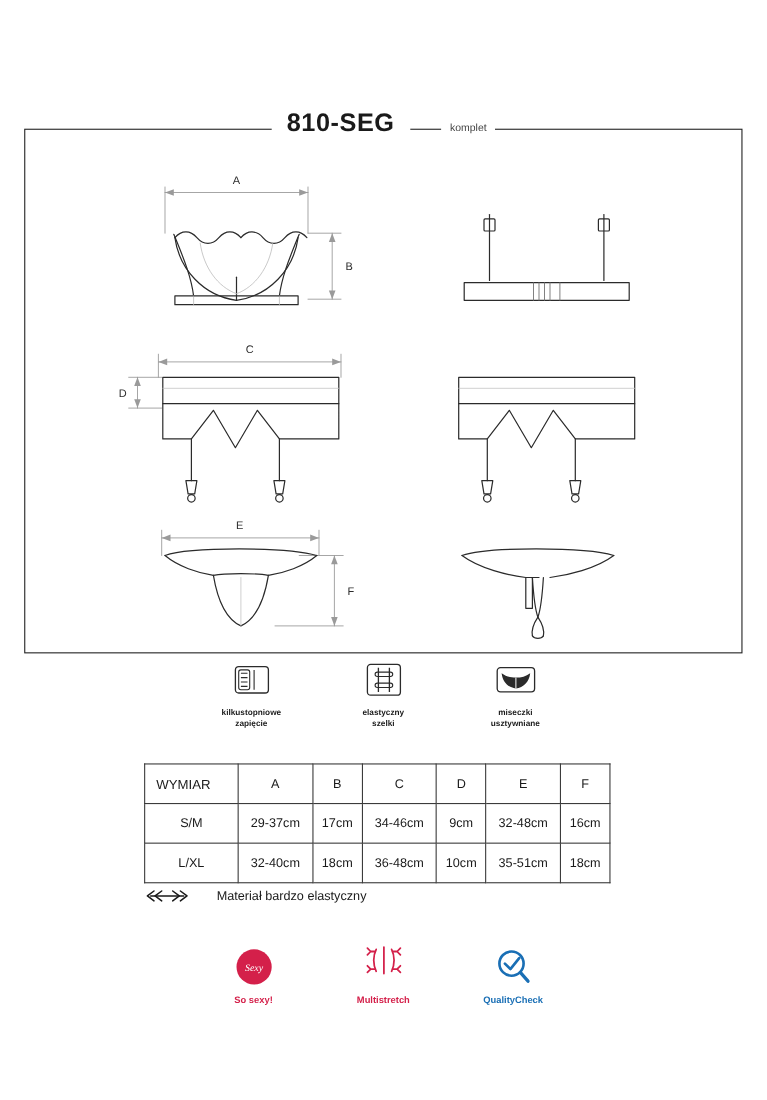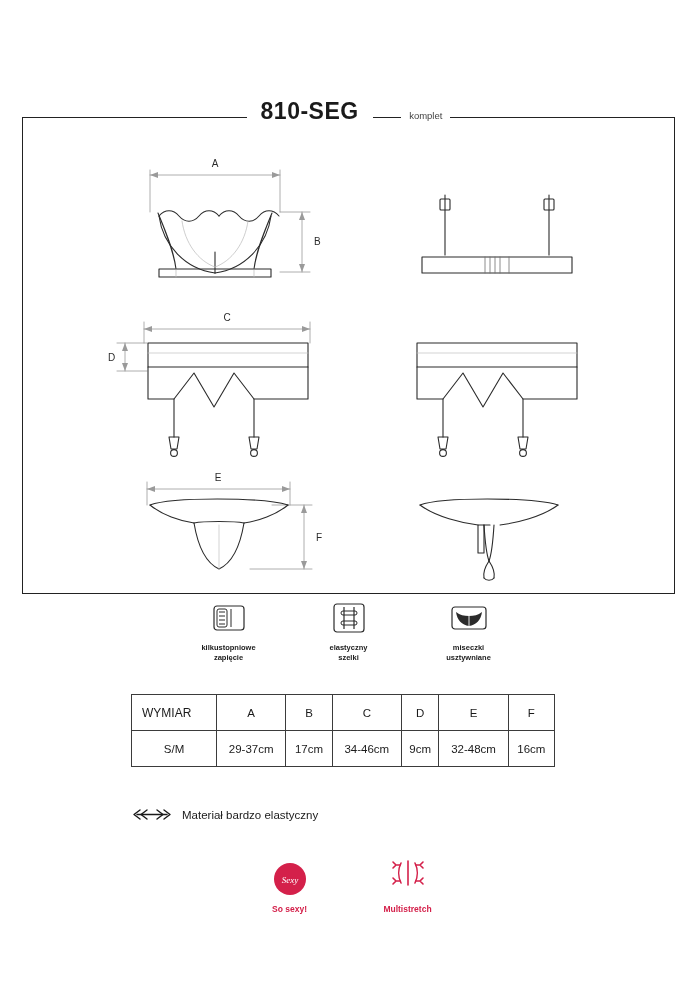--- a/index.html
+++ b/index.html
@@ -134,21 +134,21 @@
   }
 
   
   .elastic-note {
     position: absolute;
     left: 131px;
     top: 808px;
     width: 440px;
     display: flex;
     align-items: center;
-    gap: 9px;
+    gap: 24px;
     font-size: 11.5px;
     color: #1a1a1a;
   }
   .elastic-note svg { display: block; }
 
   
   .badges {
     position: absolute;
     left: 0;
     top: 852px;
@@ -385,20 +385,29 @@
     <tbody>
       <tr>
         <td class="rowhead">S/M</td>
         <td>29-37cm</td>
         <td>17cm</td>
         <td>34-46cm</td>
         <td>9cm</td>
         <td>32-48cm</td>
         <td>16cm</td>
       </tr>
+      <tr>
+        <td class="rowhead">L/XL</td>
+        <td>32-40cm</td>
+        <td>18cm</td>
+        <td>36-48cm</td>
+        <td>10cm</td>
+        <td>35-51cm</td>
+        <td>18cm</td>
+      </tr>
     </tbody>
   </table>
 
   <div class="elastic-note">
     <span>
       <svg width="42" height="13" viewBox="0 0 42 13">
         <g stroke="#1a1a1a" stroke-width="1.4" fill="none" stroke-linecap="round" stroke-linejoin="round">
           <polyline points="9,2 3,6.5 9,11"></polyline>
           <polyline points="16,2 10,6.5 16,11"></polyline>
           <line x1="6" y1="6.5" x2="36" y2="6.5"></line>
@@ -432,16 +441,26 @@
             <path d="M8,12 L5,9 M8,12 L5,15 M8,12 L12,12"></path>
             <path d="M32,12 L35,9 M32,12 L35,15 M32,12 L28,12"></path>
             <path d="M8,28 L5,25 M8,28 L5,31 M8,28 L12,28"></path>
             <path d="M32,28 L35,25 M32,28 L35,31 M32,28 L28,28"></path>
           </g>
         </svg>
       </div>
       <div class="blabel">Multistretch</div>
     </div>
 
+    <div class="badge quality">
+      <div class="bicon">
+        <svg width="40" height="40" viewBox="0 0 40 40">
+          <circle cx="18" cy="17" r="11" fill="none" stroke="#1a6fb5" stroke-width="2.4"></circle>
+          <line x1="26" y1="25" x2="33" y2="33" stroke="#1a6fb5" stroke-width="3" stroke-linecap="round"></line>
+          <polyline points="12,17 17,22 25,12" fill="none" stroke="#1a6fb5" stroke-width="2.4" stroke-linecap="round" stroke-linejoin="round"></polyline>
+        </svg>
+      </div>
+      <div class="blabel">QualityCheck</div>
+    </div>
 
   </div>
 
 </div>
 
 </body></html>

